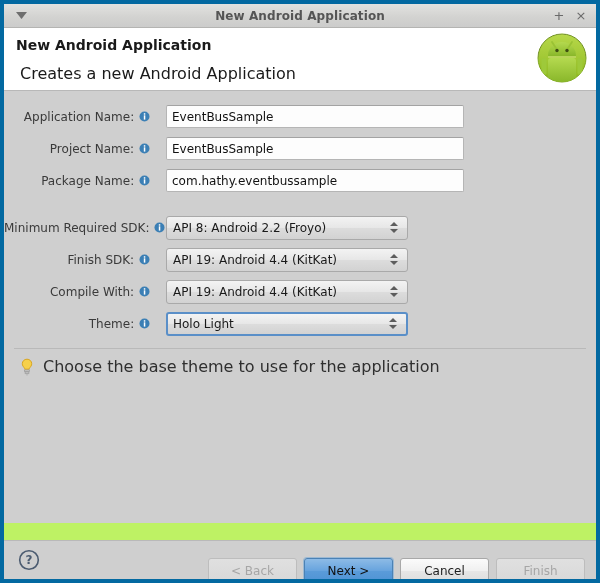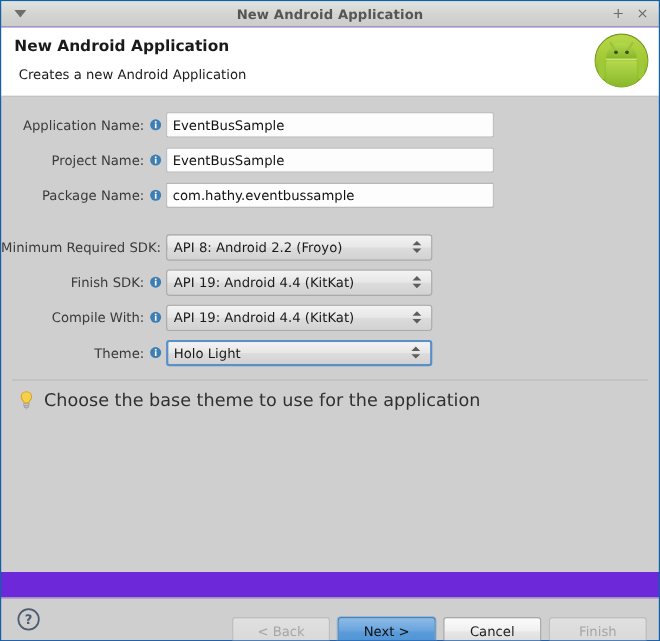--- a/index.html
+++ b/index.html
@@ -9,22 +9,22 @@
   }
   body {
     font-family: "DejaVu Sans", "Liberation Sans", sans-serif;
     -webkit-font-smoothing: antialiased;
   }
   #window {
     position: relative;
     width: 600px;
     height: 583px;
     box-sizing: border-box;
-    background: #6d28d9;
-    border: 1px solid #0369a1;
+    background: #bef264;
+    border: 4px solid #0369a1;
     overflow: hidden;
   }
 
   
   #titlebar {
     position: relative;
     height: 24px;
     box-sizing: border-box;
     background: linear-gradient(to bottom, #e2e2e0 0%, #d3d3d1 55%, #cccccb 100%);
     border-bottom: 1px solid #b4b4b2;
@@ -79,21 +79,21 @@
     border-bottom: 1px solid #b8b8b8;
     padding: 8px 14px 0 12px;
   }
   #header .h-title {
     font-size: 14px;
     font-weight: bold;
     color: #1a1a1a;
     margin: 1px 0 0 0;
   }
   #header .h-sub {
-    font-size: 12px;
+    font-size: 16px;
     color: #1a1a1a;
     margin-top: 11px;
     margin-left: 4px;
   }
   #header .droid {
     position: absolute;
     right: 8px;
     top: 4px;
     width: 52px;
     height: 52px;
@@ -105,20 +105,21 @@
     height: 432px;
     box-sizing: border-box;
     background: #cfcfcf;
     padding-top: 14px;
   }
   .row {
     display: flex;
     align-items: center;
     height: 23px;
     margin-bottom: 9px;
+    gap: 12px;
   }
   .row.gap { margin-bottom: 24px; }
   .label-cell {
     width: 146px;
     text-align: right;
     font-size: 12px;
     color: #3a3a3a;
     white-space: nowrap;
     padding-right: 1px;
   }

